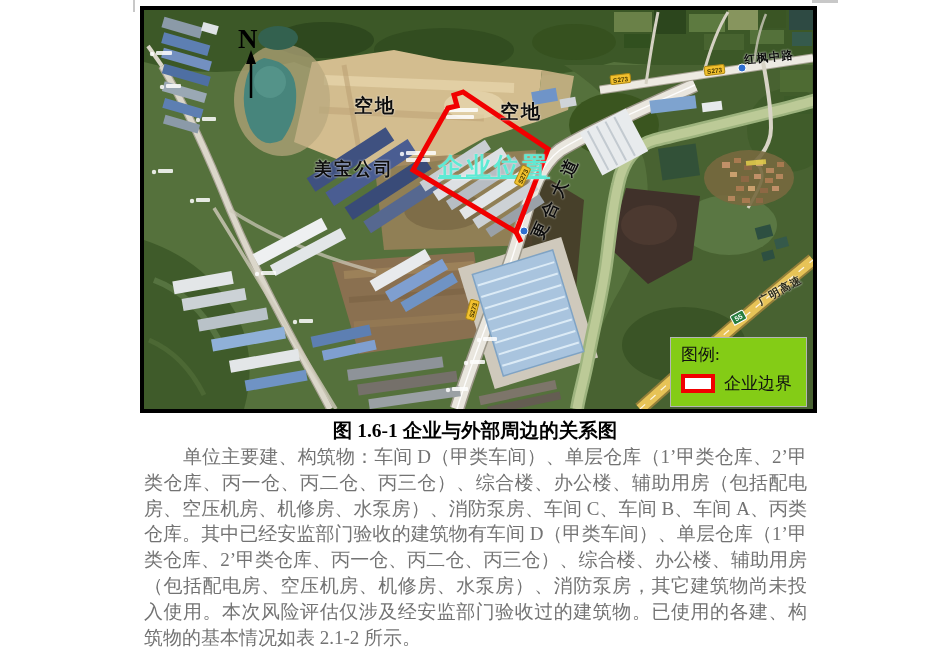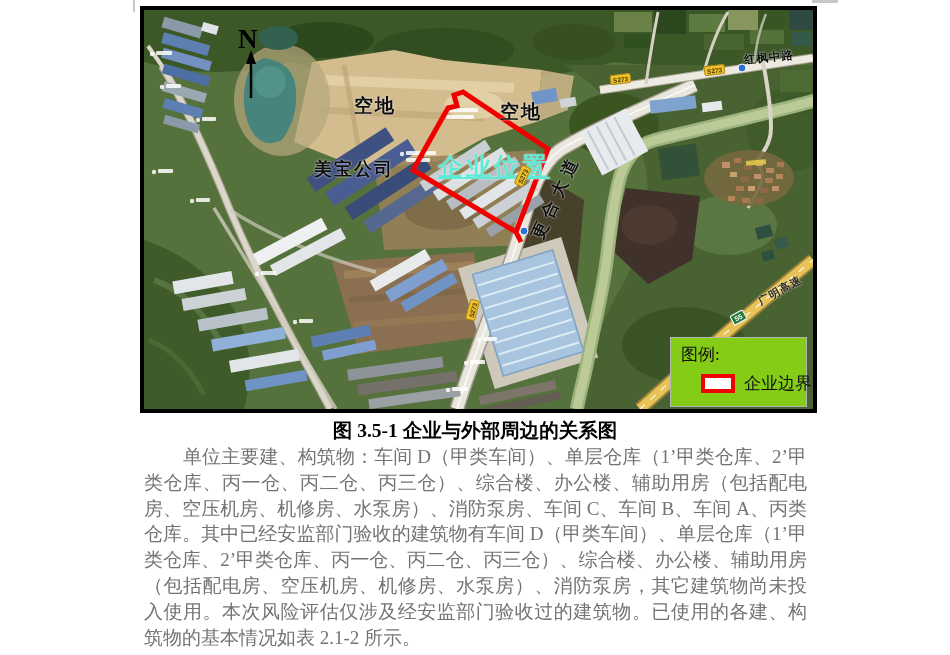--- a/index.html
+++ b/index.html
@@ -28,21 +28,21 @@
               text-align:center;box-sizing:border-box;}
   .badge-55{position:absolute;width:15px;height:11px;background:#277c3e;border:1px solid #fff;
             border-radius:2px;color:#fff;font:700 7px/9px "Liberation Sans",sans-serif;
             text-align:center;box-sizing:border-box;transform:rotate(-29deg);}
   .village-mark{position:absolute;left:602px;top:150px;width:20px;height:5px;
                 background:#ddc84a;opacity:.9;transform:rotate(-5deg);}
   
   .legend{position:absolute;left:526px;top:327px;width:137px;height:70px;background:#84cc16;
           border:1px solid #b5b5b5;box-sizing:border-box;font-family:"Liberation Serif",serif;}
   .legend-title{position:absolute;left:10px;top:5px;font-size:17px;color:#111;}
-  .legend-row{position:absolute;left:10px;top:34px;display:flex;align-items:center;margin-left:20px;}
+  .legend-row{position:absolute;left:10px;top:34px;display:flex;align-items:center;}
   .legend-swatch{width:26px;height:11px;background:#fff;border:4px solid #f10000;margin-right:9px;}
   .legend-label{font-size:17px;color:#111;white-space:nowrap;}
   
   .caption{position:absolute;left:0;top:417px;width:950px;text-align:center;
            font-size:19.5px;font-weight:700;color:#000;}
   .body-text{position:absolute;left:144px;top:444px;width:663px;font-size:19px;
              line-height:25.8px;text-align:justify;text-indent:2.05em;color:#737373;}
 </style>
 </head>
 <body>
@@ -300,17 +300,17 @@
         <div class="legend-title">图例:</div>
         <div class="legend-row">
           <div class="legend-swatch"></div>
           <div class="legend-label">企业边界</div>
         </div>
       </div>
 
     </div>
   </div>
 
-  <div class="caption">图 3.5-1 企业与外部周边的关系图</div>
+  <div class="caption">图 1.6-1 企业与外部周边的关系图</div>
 
   <div class="body-text">单位主要建、构筑物：车间 D（甲类车间）、单层仓库（1’甲类仓库、2’甲类仓库、丙一仓、丙二仓、丙三仓）、综合楼、办公楼、辅助用房（包括配电房、空压机房、机修房、水泵房）、消防泵房、车间 C、车间 B、车间 A、丙类仓库。其中已经安监部门验收的建筑物有车间 D（甲类车间）、单层仓库（1’甲类仓库、2’甲类仓库、丙一仓、丙二仓、丙三仓）、综合楼、办公楼、辅助用房（包括配电房、空压机房、机修房、水泵房）、消防泵房，其它建筑物尚未投入使用。本次风险评估仅涉及经安监部门验收过的建筑物。已使用的各建、构筑物的基本情况如表 2.1-2 所示。</div>
 
 </div>
 
 </body></html>

